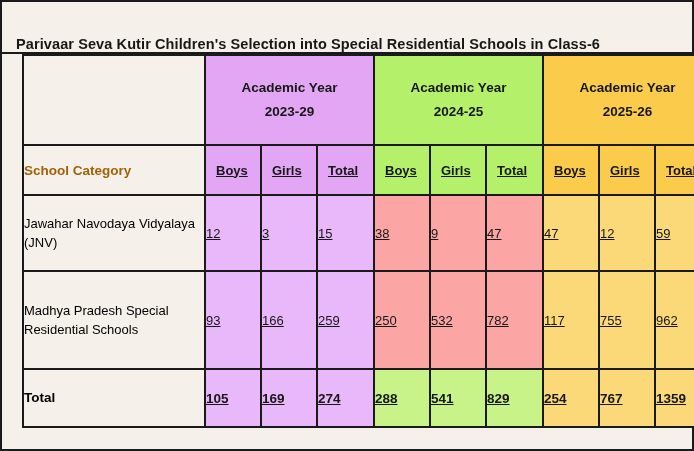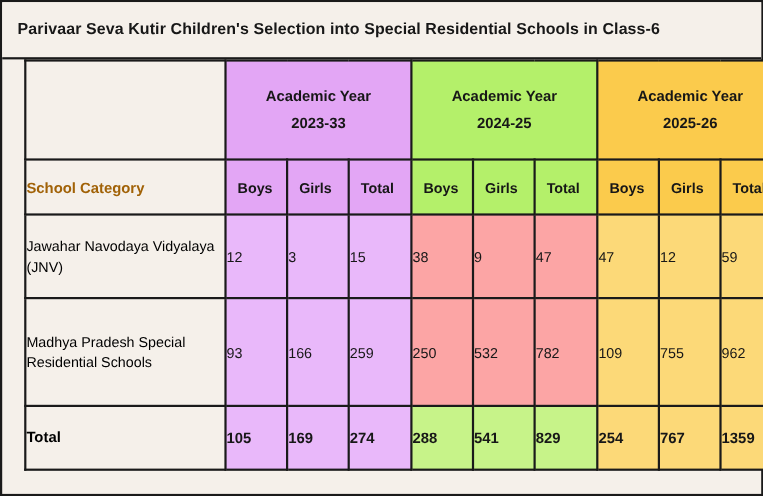--- a/index.html
+++ b/index.html
@@ -18,21 +18,21 @@
     width: 694px;
     height: 451px;
     box-sizing: border-box;
     background: #f5f0ea;
     border: 2px solid #1a1a1a;
   }
   .title-bar {
     box-sizing: border-box;
     height: 52px;
     display: flex;
-    align-items: center;
+    align-items: flex-end;
     padding: 0 14px;
     border-bottom: 2px solid #1a1a1a;
     background: #f5f0ea;
   }
   .title-text {
     font-size: 14.5px;
     font-weight: bold;
     color: #171717;
     letter-spacing: 0.1px;
   }
@@ -94,20 +94,21 @@
     line-height: 1.5;
     vertical-align: middle;
     background: #f5f0ea;
   }
   .num {
     font-size: 13px;
     color: #171717;
     padding: 0 0 0 10px;
     text-align: left;
     vertical-align: middle;
+    text-decoration: underline;
   }
   .row-jnv td { height: 74px; }
   .row-mp td { height: 96px; }
   .row-total td { height: 56px; }
   .row-total .num,
   .row-total .cat-label {
     font-weight: bold;
     font-size: 13.5px;
   }
   .total-cat {
@@ -135,21 +136,21 @@
       <col class="sub-col">
         <col class="sub-col">
         <col class="tot-col">
     </colgroup>
 
     <tbody>
         <tr>
       <td class="blank-head"></td>
       <td class="yr-head g1" colspan="3">
         <div>Academic Year</div>
-        <div>2023-33</div>
+        <div>2023-29</div>
       </td>
       <td class="yr-head g2" colspan="3">
         <div>Academic Year</div>
         <div>2024-25</div>
       </td>
       <td class="yr-head g3" colspan="3">
         <div>Academic Year</div>
         <div>2025-26</div>
       </td>
     </tr>
@@ -181,21 +182,21 @@
     </tr>
 
     <tr class="row-mp">
       <td class="cat-label">Madhya Pradesh Special Residential Schools</td>
       <td class="num g1-l">93</td>
       <td class="num g1-l">166</td>
       <td class="num g1-l">259</td>
       <td class="num g2-l">250</td>
       <td class="num g2-l">532</td>
       <td class="num g2-l">782</td>
-      <td class="num g3-l">109</td>
+      <td class="num g3-l">117</td>
       <td class="num g3-l">755</td>
       <td class="num g3-l">962</td>
     </tr>
 
     <tr class="row-total">
       <td class="cat-label total-cat">Total</td>
       <td class="num g1-b">105</td>
       <td class="num g1-b">169</td>
       <td class="num g1-b">274</td>
       <td class="num g2-b">288</td>

